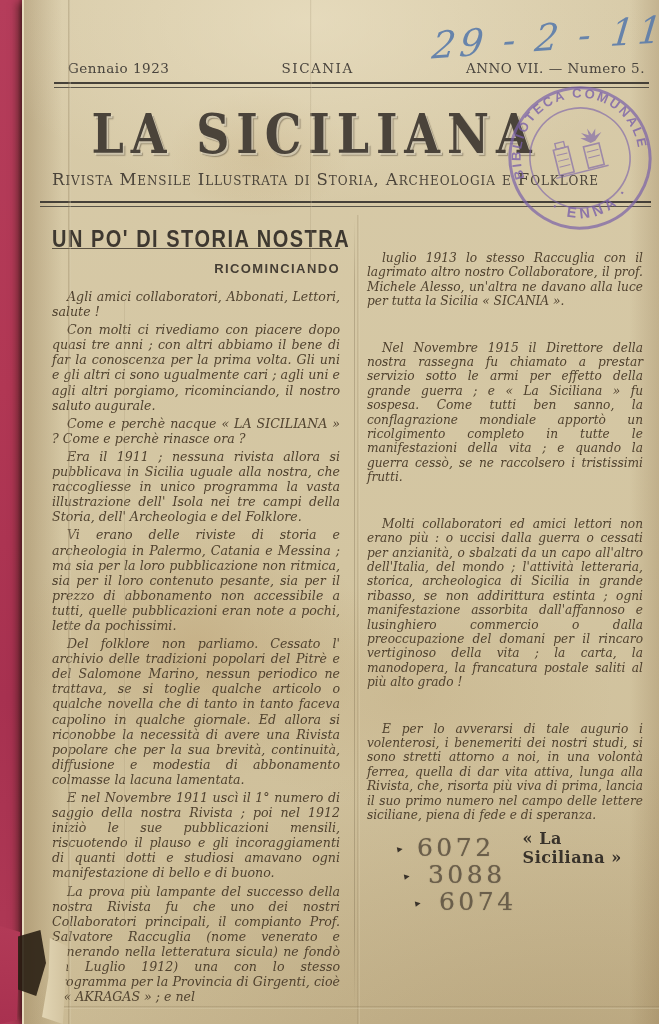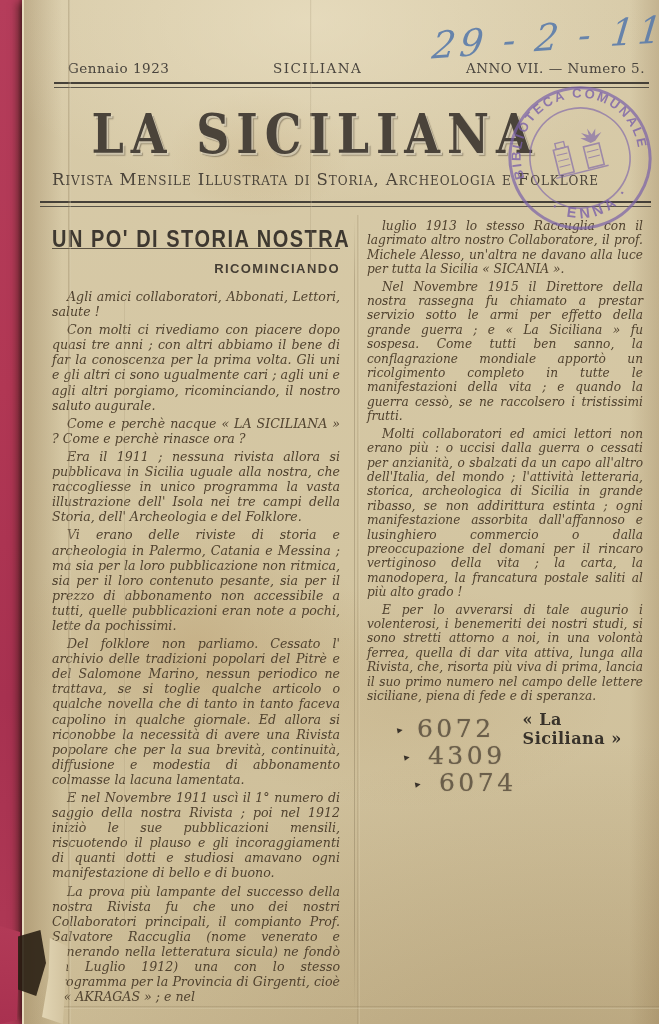--- a/index.html
+++ b/index.html
@@ -90,21 +90,21 @@
   .article-title-rule { border-bottom:1.6px solid rgba(70,62,50,.85); margin:6px 0 0; }
   .article-subtitle {
     font-family:"Liberation Sans", sans-serif; font-weight:700;
     font-size:13px; letter-spacing:1.4px; text-align:right; color:#453e34; margin:12px 0 13px;
   }
   p.body {
     font-style:italic; text-align:justify; text-indent:15px;
     color:#50422f; margin:0 0 3px;
   }
   .col.left  p.body { font-size:12.6px; line-height:15.1px; }
-  .col.right p.body { font-size:12.2px; line-height:14.4px; }
+  .col.right p.body { font-size:12.2px; line-height:14.4px;margin-top:32px; }
 
   .accession { margin:12px 0 0 30px; }
   .acc-row { display:flex; align-items:center; height:27px; }
   .acc-row.r2 { margin-left:7px; }
   .acc-row.r3 { margin-left:18px; }
   .acc-mark { font-family:"DejaVu Sans", sans-serif; font-size:11px; color:#39322a;
     width:24px; transform:rotate(-10deg); }
   .acc-num { font-size:25px; font-weight:400; letter-spacing:3.5px; color:#6a5e4a;
     text-shadow:0 0 1px rgba(104,92,72,.65); }
   .acc-label { margin-left:28px; font-size:16px; font-weight:700; letter-spacing:.5px; color:#38322a; }
@@ -131,21 +131,21 @@
 <div class="page">
 
   <div class="binding"></div>
 
   <div class="sheet">
 
     <div class="handwritten">29 - 2 - 11</div>
 
     <div class="header-row">
       <span class="left">Gennaio 1923</span>
-      <span class="center">SICILIANA</span>
+      <span class="center">SICANIA</span>
       <span class="right">ANNO VII. — Numero 5.</span>
     </div>
 
     <div class="rule-double"></div>
 
     <div class="masthead">LA SICILIANA</div>
     <div class="masthead-sub">Rivista Mensile Illustrata di Storia, Archeologia e Folklore</div>
 
     <div class="rule-double second"></div>
 
@@ -175,21 +175,21 @@
         <p class="body">E per lo avverarsi di tale augurio i volenterosi, i benemeriti dei nostri studi, si sono stretti attorno a noi, in una volontà ferrea, quella di dar vita attiva, lunga alla Rivista, che, risorta più viva di prima, lancia il suo primo numero nel campo delle lettere siciliane, piena di fede e di speranza.</p>
 
         <div class="accession">
           <div class="acc-row r1">
             <span class="acc-mark">▸</span>
             <span class="acc-num">6072</span>
             <span class="acc-label">« La Siciliana »</span>
           </div>
           <div class="acc-row r2">
             <span class="acc-mark">▸</span>
-            <span class="acc-num">4309</span>
+            <span class="acc-num">3088</span>
           </div>
           <div class="acc-row r3">
             <span class="acc-mark">▸</span>
             <span class="acc-num">6074</span>
           </div>
         </div>
       </div>
     </div>
 
     <div class="crease v1"></div>

